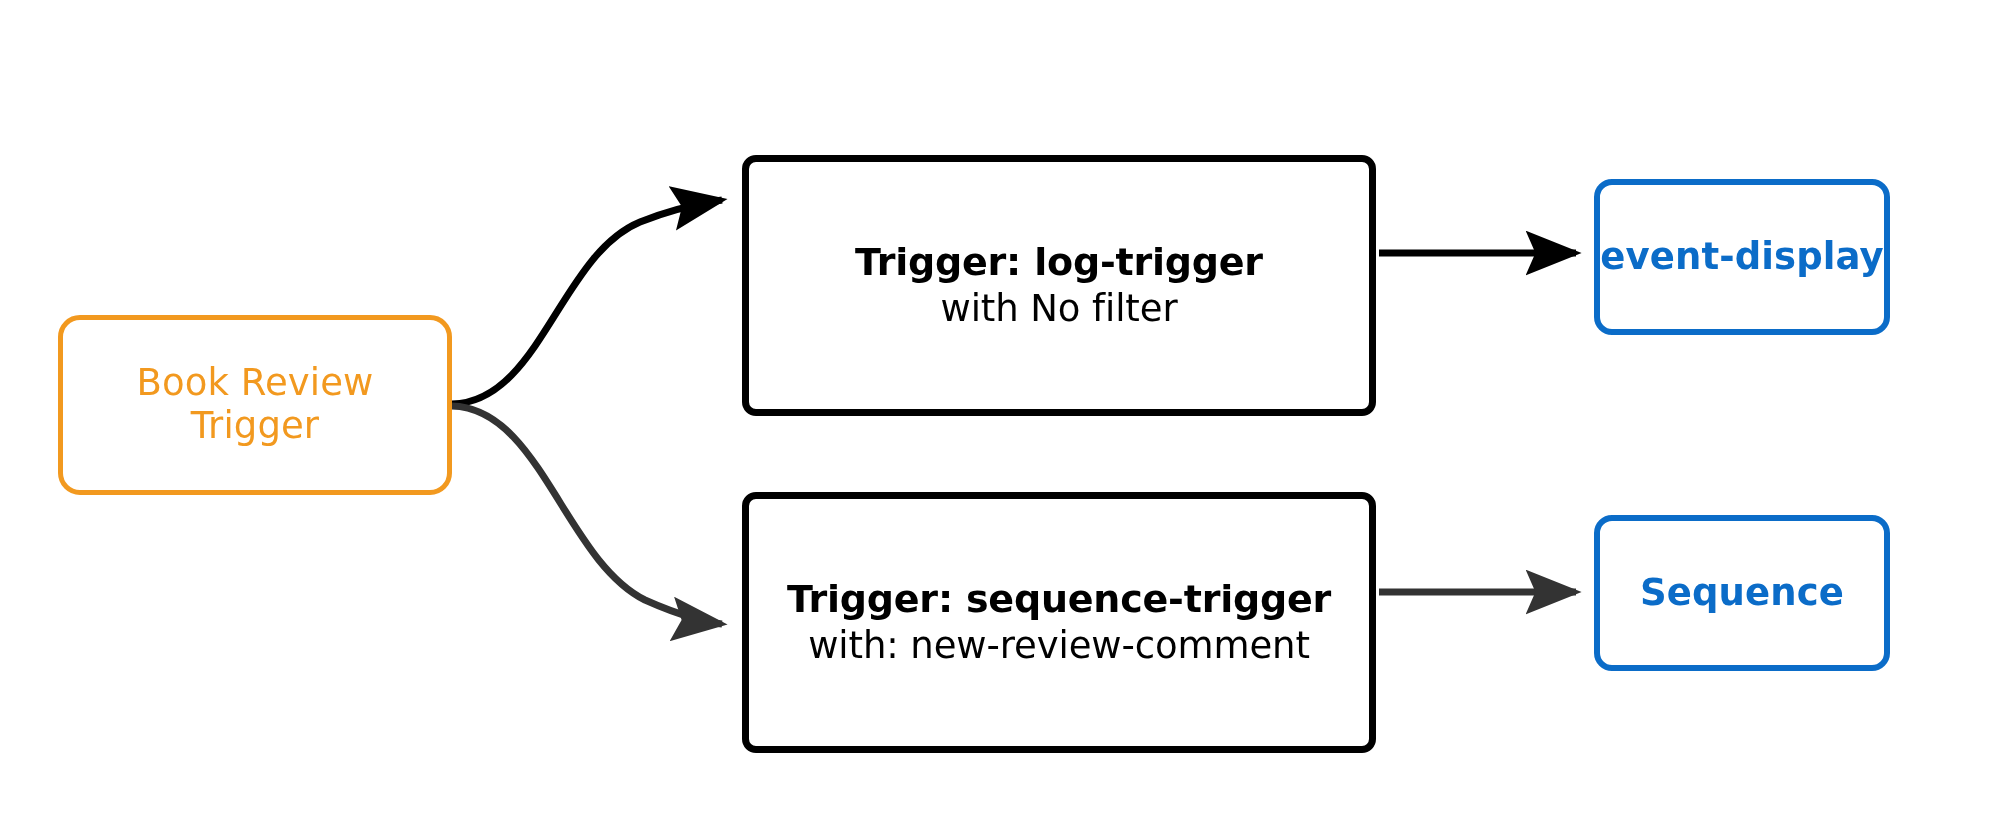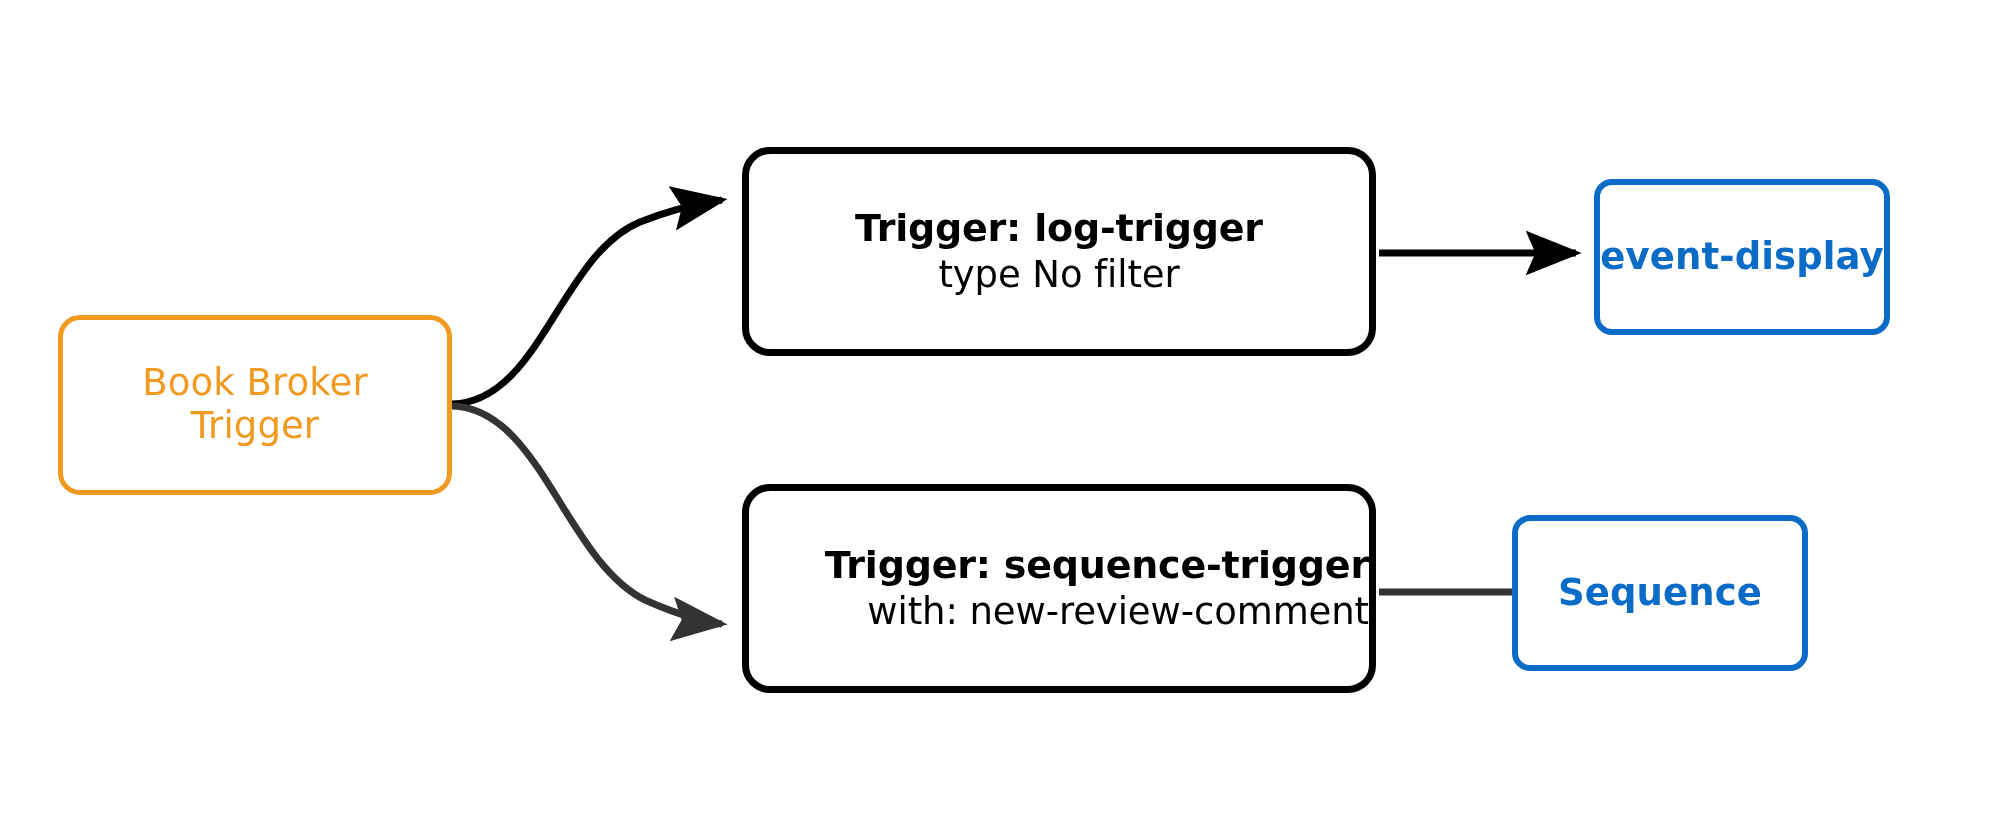--- a/index.html
+++ b/index.html
@@ -48,32 +48,32 @@
   }
   #node-broker .node-line {
     color: #f2991f;
     font-size: 37px;
     font-weight: 400;
     letter-spacing: 0.1px;
   }
   
   .trigger-node {
     width: 634px;
-    height: 209px;
+    height: 261px;
     border: 7px solid #000000;
-    border-radius: 28px;
+    border-radius: 14px;
+    margin-top: 8px;
   }
   #node-trigger-log {
     left: 742px;
     top: 147px;
   }
   #node-trigger-sequence {
     left: 742px;
     top: 484px;
-    align-items: flex-end;
   }
   .trigger-title {
     color: #000000;
     font-size: 38px;
     font-weight: 700;
     letter-spacing: -0.2px;
     margin-bottom: 4px;
   }
   .trigger-subtitle {
     color: #000000;
@@ -86,21 +86,21 @@
     width: 296px;
     height: 156px;
     border: 6px solid #0b6cc8;
     border-radius: 18px;
   }
   #node-sink-event-display {
     left: 1594px;
     top: 179px;
   }
   #node-sink-sequence {
-    left: 1512px;
+    left: 1594px;
     top: 515px;
   }
   .sink-node .node-line {
     color: #0b6cc8;
     font-size: 37px;
     font-weight: 700;
     letter-spacing: 0.1px;
   }
 </style>
 </head>
@@ -121,27 +121,27 @@
     <path d="M 452,404 C 540,402 560,255 640,222 C 680,206 710,202 722,200" fill="none" stroke="#000000" stroke-width="7" stroke-linecap="butt" marker-end="url(#arrow-black)"></path>
 
     <path d="M 452,406 C 540,408 565,560 645,600 C 685,618 712,623 722,624" fill="none" stroke="#333333" stroke-width="7" stroke-linecap="butt" marker-end="url(#arrow-gray)"></path>
 
     <path d="M 1379,253 L 1576,253" fill="none" stroke="#000000" stroke-width="7" stroke-linecap="butt" marker-end="url(#arrow-black)"></path>
 
     <path d="M 1379,592 L 1576,592" fill="none" stroke="#333333" stroke-width="7" stroke-linecap="butt" marker-end="url(#arrow-gray)"></path>
   </svg>
 
   <div class="node" id="node-broker">
-    <div class="node-line">Book Broker</div>
+    <div class="node-line">Book Review</div>
     <div class="node-line">Trigger</div>
   </div>
 
   <div class="node trigger-node" id="node-trigger-log">
     <div class="trigger-title">Trigger: log-trigger</div>
-    <div class="trigger-subtitle">type No filter</div>
+    <div class="trigger-subtitle">with No filter</div>
   </div>
 
   <div class="node trigger-node" id="node-trigger-sequence">
     <div class="trigger-title">Trigger: sequence-trigger</div>
     <div class="trigger-subtitle">with: new-review-comment</div>
   </div>
 
   <div class="node sink-node" id="node-sink-event-display">
     <div class="node-line">event-display</div>
   </div>

